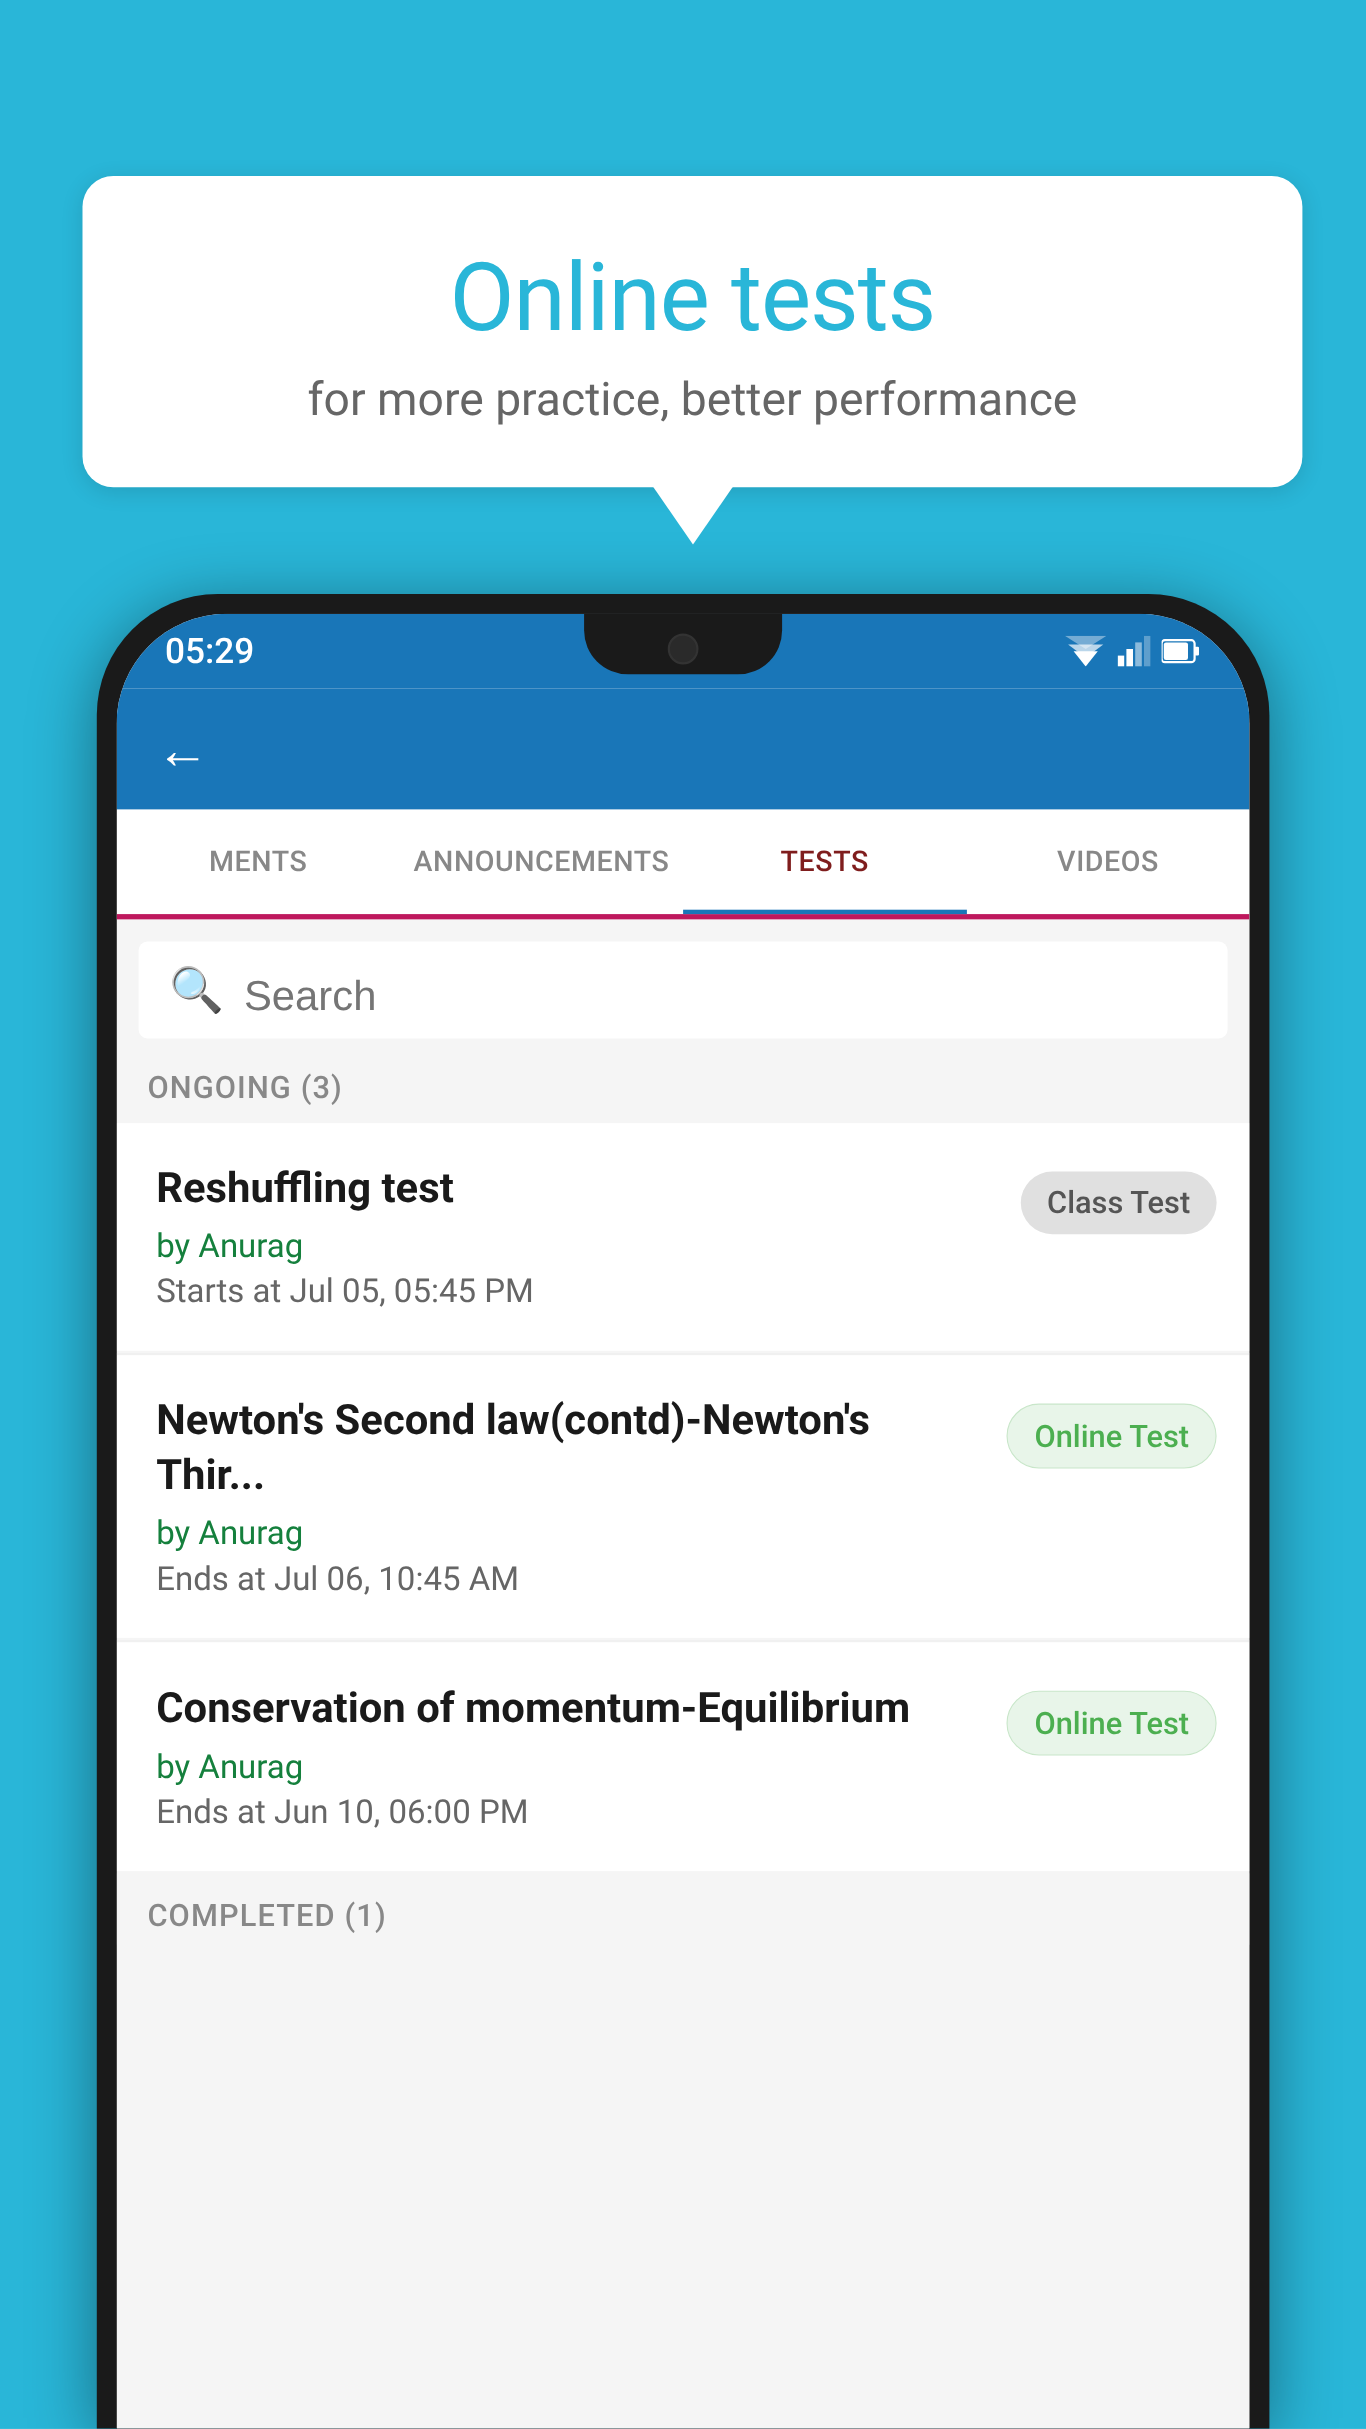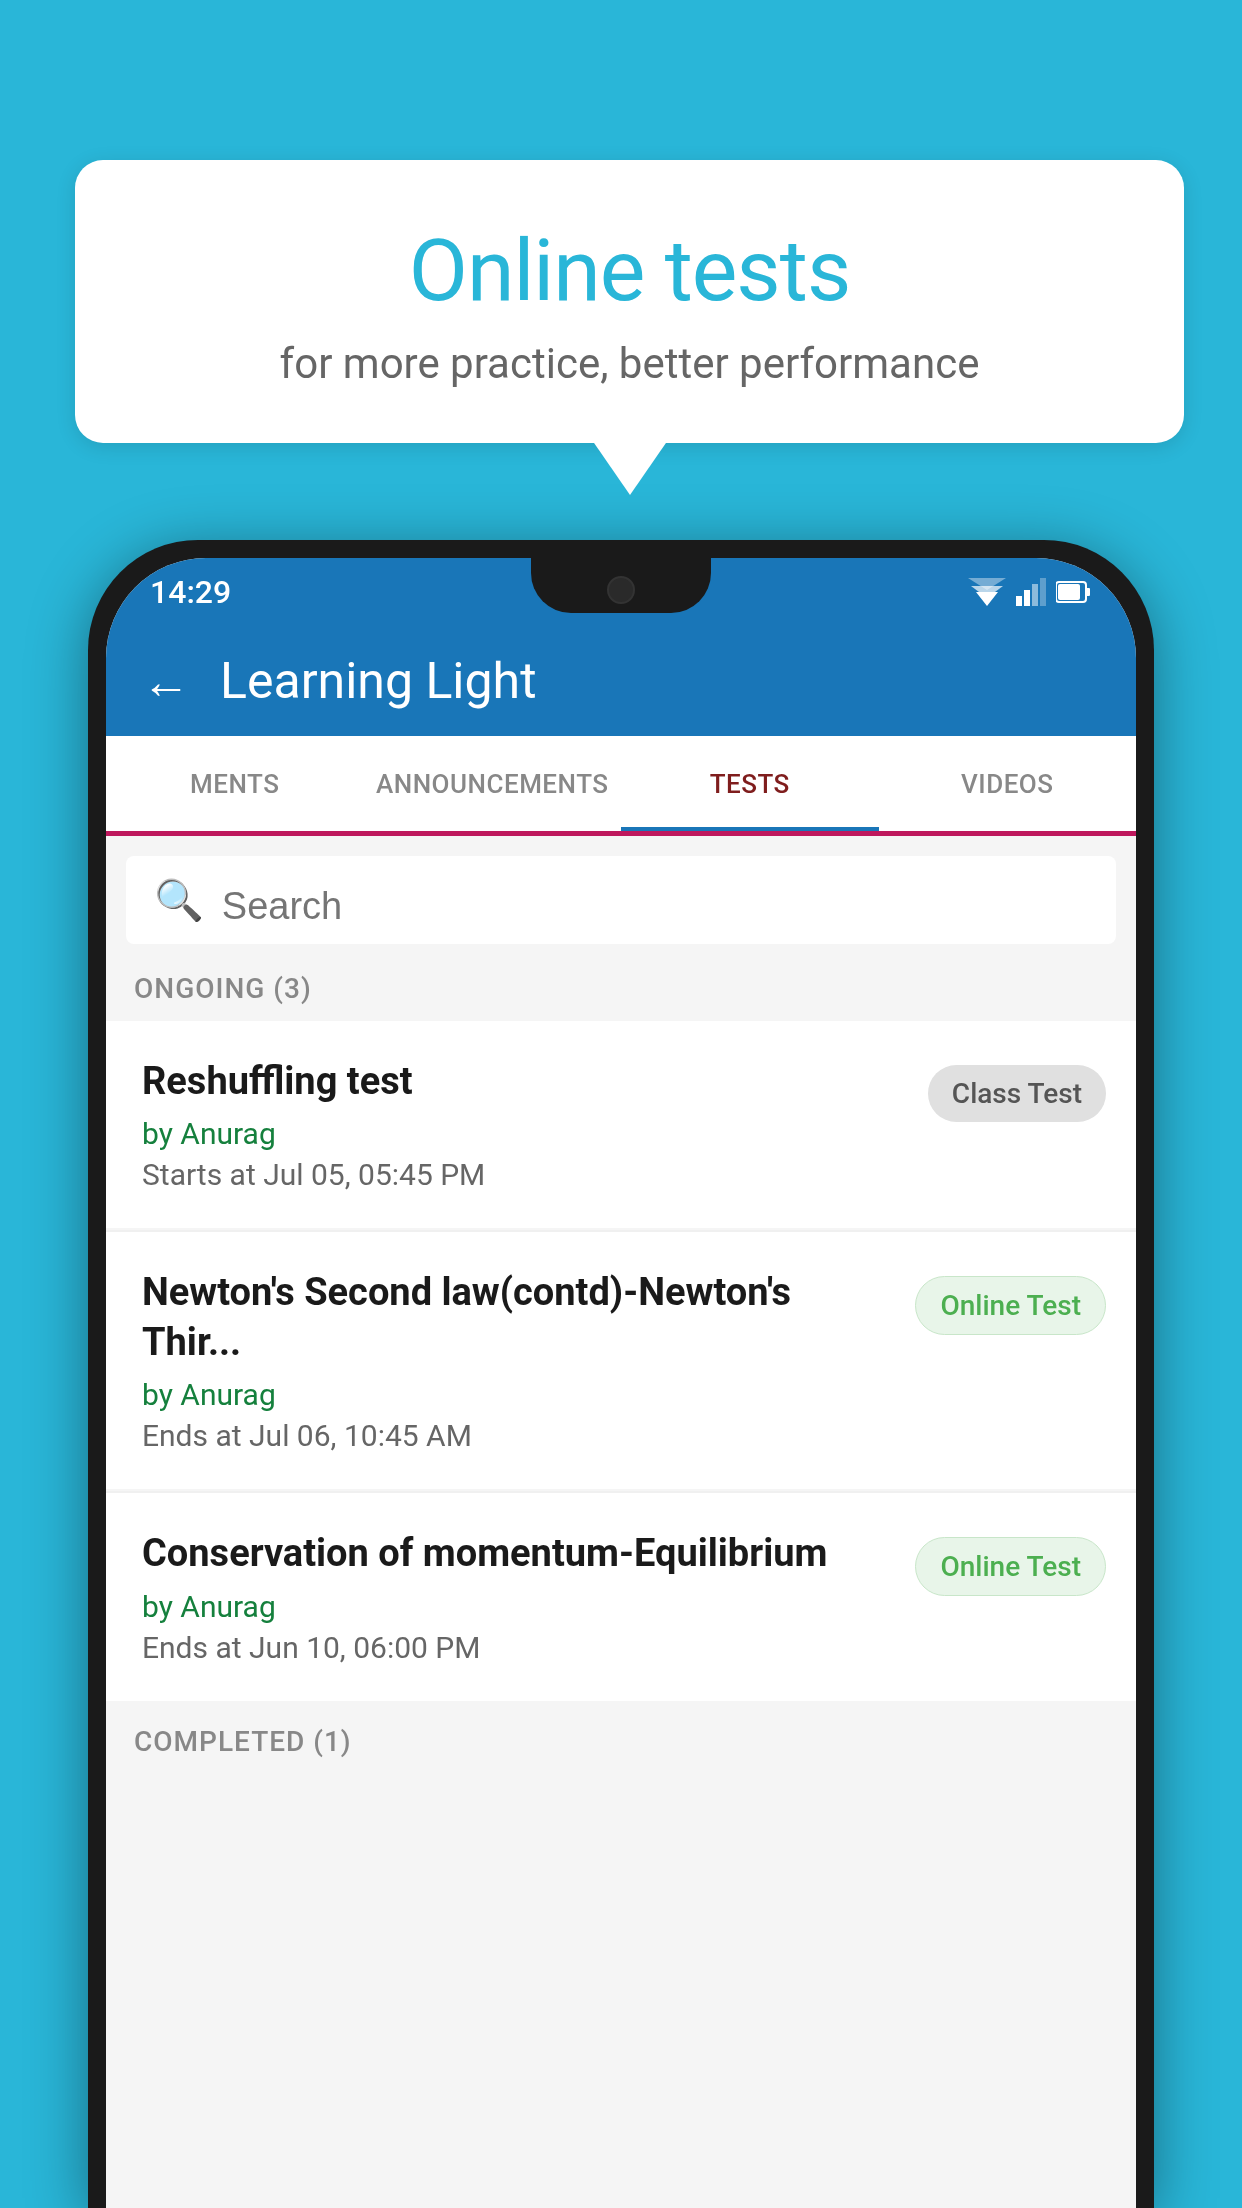--- a/index.html
+++ b/index.html
@@ -302,21 +302,21 @@
 
   <div class="phone-inner">
 
     <div class="notch">
       <div class="notch-camera"></div>
     </div>
 
     <div class="phone-screen">
 
       <div class="status-bar">
-        <span class="status-time">14:29</span>
+        <span class="status-time">05:29</span>
         <div class="status-icons">
 
           <svg width="38" height="28" viewBox="0 0 38 28">
             <polygon points="19,28 8,14 30,14" fill="white"></polygon>
             <polygon points="19,20 3,8 35,8" fill="white" opacity="0.7"></polygon>
             <polygon points="19,12 0,0 38,0" fill="white" opacity="0.4"></polygon>
           </svg>
 
           <svg width="30" height="28" viewBox="0 0 30 28">
             <rect x="0" y="18" width="6" height="10" fill="white"></rect>
@@ -328,21 +328,20 @@
           <svg width="36" height="24" viewBox="0 0 36 24">
             <rect x="0" y="2" width="30" height="20" rx="3" fill="none" stroke="white" stroke-width="2"></rect>
             <rect x="30" y="8" width="4" height="8" rx="1" fill="white"></rect>
             <rect x="2" y="4" width="22" height="16" rx="2" fill="white"></rect>
           </svg>
         </div>
       </div>
 
       <div class="app-bar">
         <span class="back-arrow">←</span>
-        <span class="app-title">Learning Light</span>
       </div>
 
       <div class="tab-bar">
         <div class="tab-item">
           <span>MENTS</span>
         </div>
         <div class="tab-item">
           <span>ANNOUNCEMENTS</span>
         </div>
         <div class="tab-item active">

